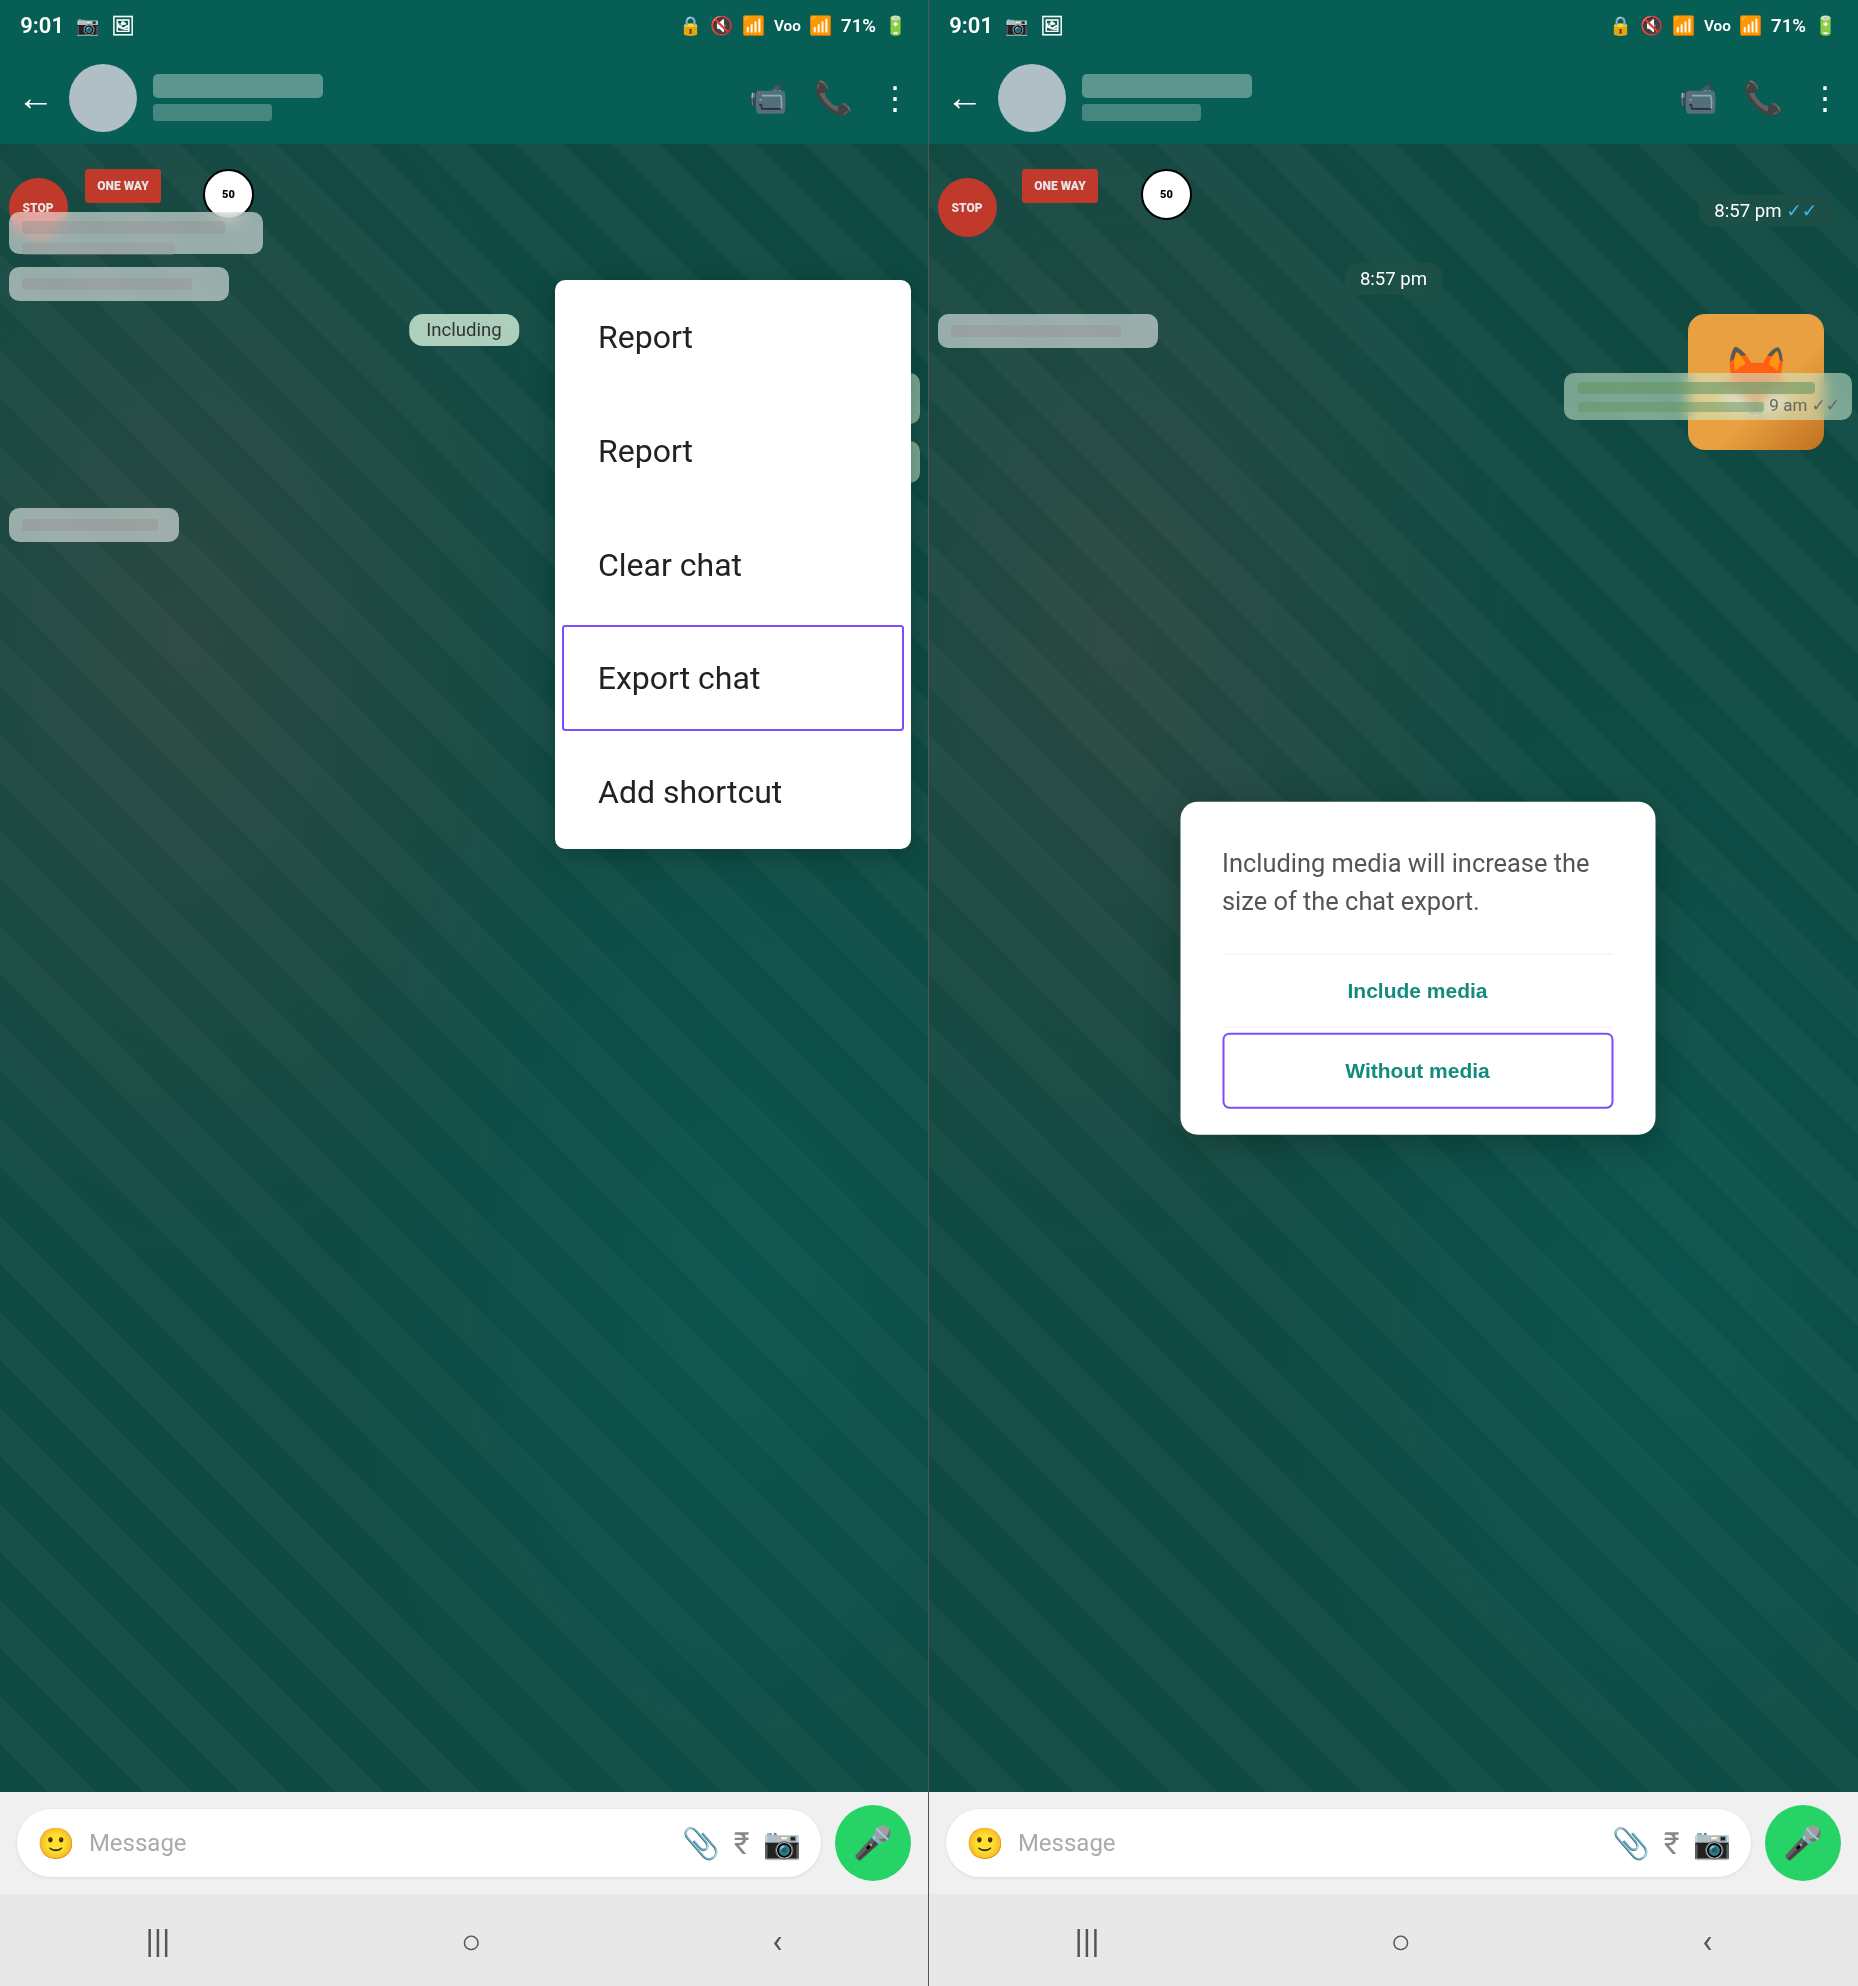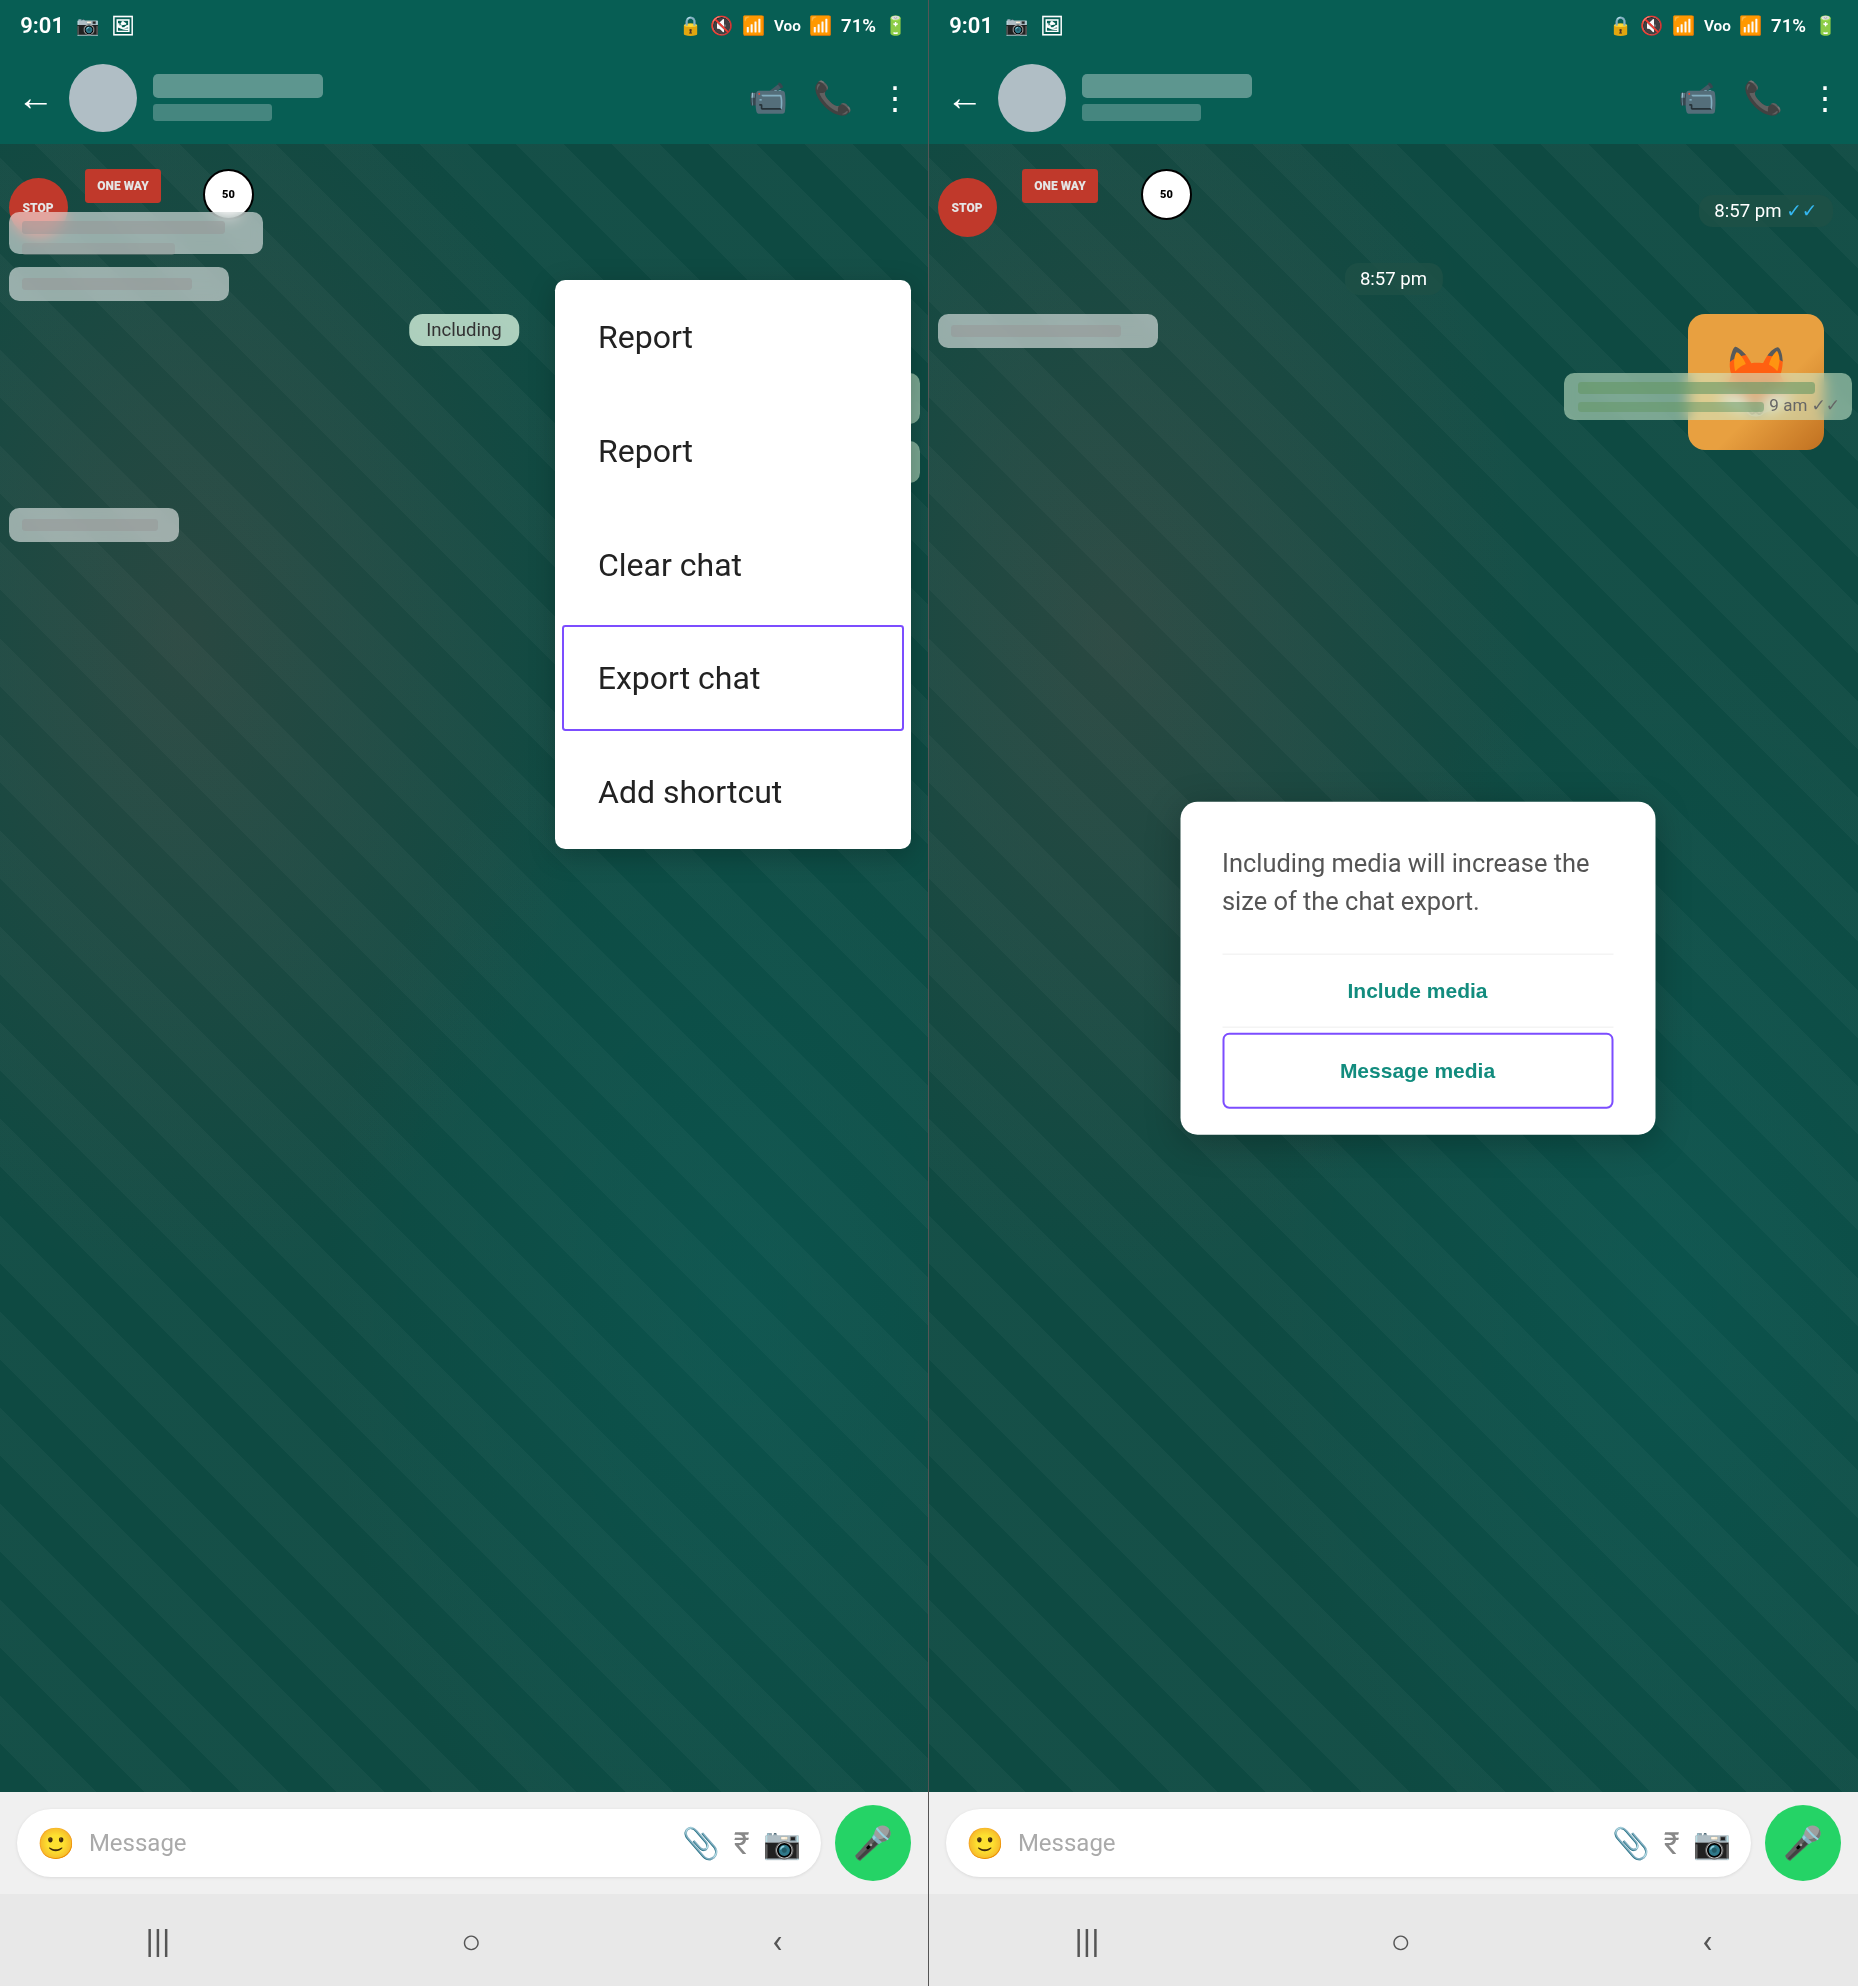--- a/index.html
+++ b/index.html
@@ -430,21 +430,21 @@
       <div style="width:237px;height:12px;background:rgba(100,150,100,0.6);border-radius:3.4px;margin:8.5px 13.6px;"></div>
       <div style="width:186px;height:10.2px;background:rgba(100,150,100,0.5);border-radius:3.4px;margin:0 13.6px;"></div>
       <span class="bubble-time tick-green">9 am ✓✓</span>
     </div>
 
     <div class="export-dialog">
       <p class="dialog-text">Including media will increase the size of the chat export.</p>
       <hr class="dialog-divider">
       <button class="dialog-btn">Include media</button>
       <hr class="dialog-divider">
-      <button class="dialog-btn highlighted">Message media</button>
+      <button class="dialog-btn highlighted">Without media</button>
     </div>
   </div>
 
   <div class="bottom-bar">
     <div class="message-input-wrap">
       <span class="message-input-icon">🙂</span>
       <span class="message-input-text">Message</span>
       <span class="message-input-icon">📎</span>
       <span class="message-input-icon">₹</span>
       <span class="message-input-icon">📷</span>

